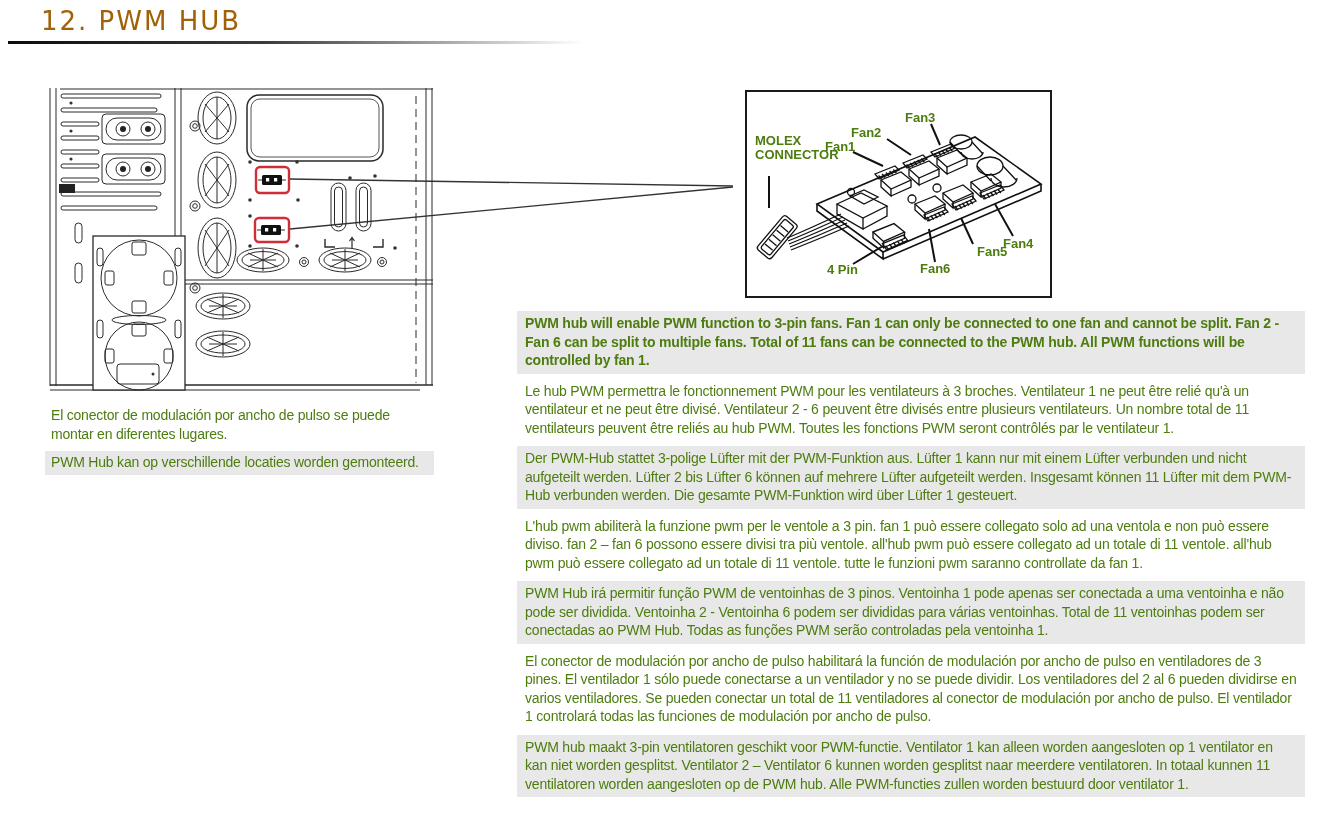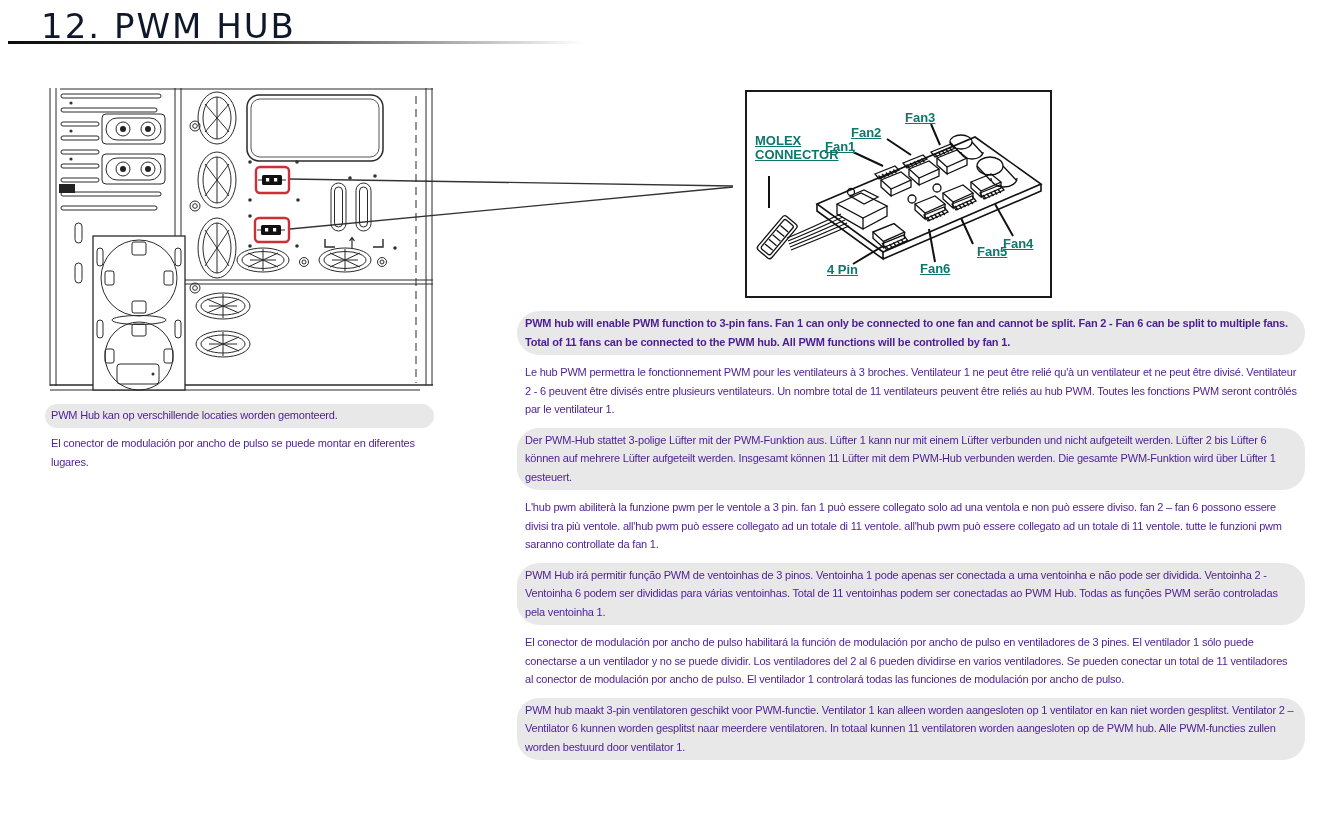--- a/index.html
+++ b/index.html
@@ -4,44 +4,43 @@
 <style>
   * { margin:0; padding:0; box-sizing:border-box; }
   html,body { background:#fff; }
   .page {
     position:relative; width:1334px; height:831px; background:#ffffff;
     font-family:"Liberation Sans", sans-serif; color:#231f20; overflow:hidden;
   }
   .title {
     position:absolute; left:41px; top:6px;
     font-family:"DejaVu Sans", sans-serif;
-    font-size:34px; font-weight:400; letter-spacing:2px; color:#0f172a;
+    font-size:26px; font-weight:400; letter-spacing:2px; color:#a16207;
   }
   .title-rule {
     position:absolute; left:8px; top:41px; width:575px; height:3px;
     background:linear-gradient(to right,#0c0c0c 0%, #3c3c3c 45%, #9a9a9a 72%, rgba(255,255,255,0) 100%);
   }
   .case-figure { position:absolute; left:45px; top:88px; width:390px; height:305px; }
   .leader-overlay { position:absolute; left:0; top:0; width:1334px; height:831px; pointer-events:none; }
   .hub-box {
     position:absolute; left:745px; top:90px; width:307px; height:208px;
     border:2px solid #1a1a1a; background:#fff;
   }
   .hub-label {
-    position:absolute; font-weight:bold; font-size:13px; line-height:14px; color:#0f766e;
+    position:absolute; font-weight:bold; font-size:13px; line-height:14px; color:#4d7c0f;
     white-space:nowrap;
-    text-decoration:underline;
   }
   .hub-label.wrap { white-space:normal; width:86px; }
   .col { position:absolute; }
   .left-col  { left:45px;  top:404px; width:389px; }
   .right-col { left:517px; top:311px; width:788px; }
   .item {
-    font-size:11px; line-height:19px; letter-spacing:-0.2px;
-    padding:2px 6px 3px 6px; margin-bottom:4px; color:#4c1d95;border-radius:22px;
+    font-size:14px; line-height:19px; letter-spacing:-0.2px;
+    padding:2px 6px 3px 6px; margin-bottom:4px; color:#4d7c0f;
   }
   .right-col .item { padding:3px 8px 4px 8px; margin-bottom:5px; line-height:18.5px; }
   .item.hl { background:#e8e8e8; }
   .item.bold { font-weight:bold; }
   svg { display:block; }
 </style>
 </head>
 <body>
 
 <div class="page">
@@ -290,22 +289,22 @@
     <div class="hub-label" style="left:78px;  top:48px;">Fan1</div>
     <div class="hub-label" style="left:104px; top:34px;">Fan2</div>
     <div class="hub-label" style="left:158px; top:19px;">Fan3</div>
     <div class="hub-label" style="left:256px; top:145px;">Fan4</div>
     <div class="hub-label" style="left:212px; top:153px;padding-left:18px;">Fan5</div>
     <div class="hub-label" style="left:173px; top:170px;">Fan6</div>
     <div class="hub-label" style="left:80px;  top:171px;">4 Pin</div>
   </div>
 
   <div class="col left-col">
+    <p class="item">El conector de modulación por ancho de pulso se puede montar en diferentes lugares.</p>
     <p class="item hl">PWM Hub kan op verschillende locaties worden gemonteerd.</p>
-    <p class="item">El conector de modulación por ancho de pulso se puede montar en diferentes lugares.</p>
   </div>
 
   <div class="col right-col">
     <p class="item hl bold">PWM hub will enable PWM function to 3-pin fans. Fan 1 can only be connected to one fan and cannot be split. Fan 2 - Fan 6 can be split to multiple fans. Total of 11 fans can be connected to the PWM hub. All PWM functions will be controlled by fan 1.</p>
     <p class="item">Le hub PWM permettra le fonctionnement PWM pour les ventilateurs à 3 broches. Ventilateur 1 ne peut être relié qu'à un ventilateur et ne peut être divisé. Ventilateur 2 - 6 peuvent être divisés entre plusieurs ventilateurs.  Un nombre total de 11 ventilateurs peuvent être reliés au hub PWM. Toutes les fonctions PWM seront contrôlés par le ventilateur 1.</p>
     <p class="item hl">Der PWM-Hub stattet 3-polige Lüfter mit der PWM-Funktion aus. Lüfter 1 kann nur mit einem Lüfter verbunden und nicht aufgeteilt werden. Lüfter 2 bis Lüfter 6 können auf mehrere Lüfter aufgeteilt werden. Insgesamt können 11 Lüfter mit dem PWM-Hub verbunden werden. Die gesamte PWM-Funktion wird über Lüfter 1 gesteuert.</p>
     <p class="item">L'hub pwm abiliterà la funzione pwm per le ventole a 3 pin. fan 1 può essere collegato solo ad una ventola e non può essere diviso. fan 2 – fan 6 possono essere divisi tra più ventole. all'hub pwm può essere collegato ad un totale di 11 ventole. all'hub pwm può essere collegato ad un totale di 11 ventole. tutte le funzioni pwm saranno controllate da fan 1.</p>
     <p class="item hl">PWM Hub irá permitir função PWM de ventoinhas de 3 pinos. Ventoinha 1 pode apenas ser conectada a uma ventoinha e não pode ser dividida. Ventoinha 2 - Ventoinha  6 podem ser divididas para várias ventoinhas. Total de 11 ventoinhas podem ser conectadas ao PWM Hub. Todas as funções PWM serão controladas pela ventoinha 1.</p>
     <p class="item">El conector de modulación por ancho de pulso  habilitará la función de modulación por ancho de pulso en ventiladores de 3 pines. El ventilador 1 sólo puede conectarse a un ventilador y no se puede dividir. Los ventiladores del 2 al 6 pueden dividirse en varios ventiladores. Se pueden conectar un total de 11 ventiladores al conector de modulación por ancho de pulso. El ventilador 1 controlará todas las funciones de modulación por ancho de pulso.</p>
     <p class="item hl">PWM hub maakt 3-pin ventilatoren geschikt voor PWM-functie. Ventilator 1 kan alleen worden aangesloten op 1 ventilator en kan niet worden gesplitst. Ventilator 2 – Ventilator 6 kunnen worden gesplitst naar meerdere ventilatoren. In totaal kunnen 11 ventilatoren worden aangesloten op de PWM hub.  Alle PWM-functies zullen worden bestuurd door ventilator 1.</p>

